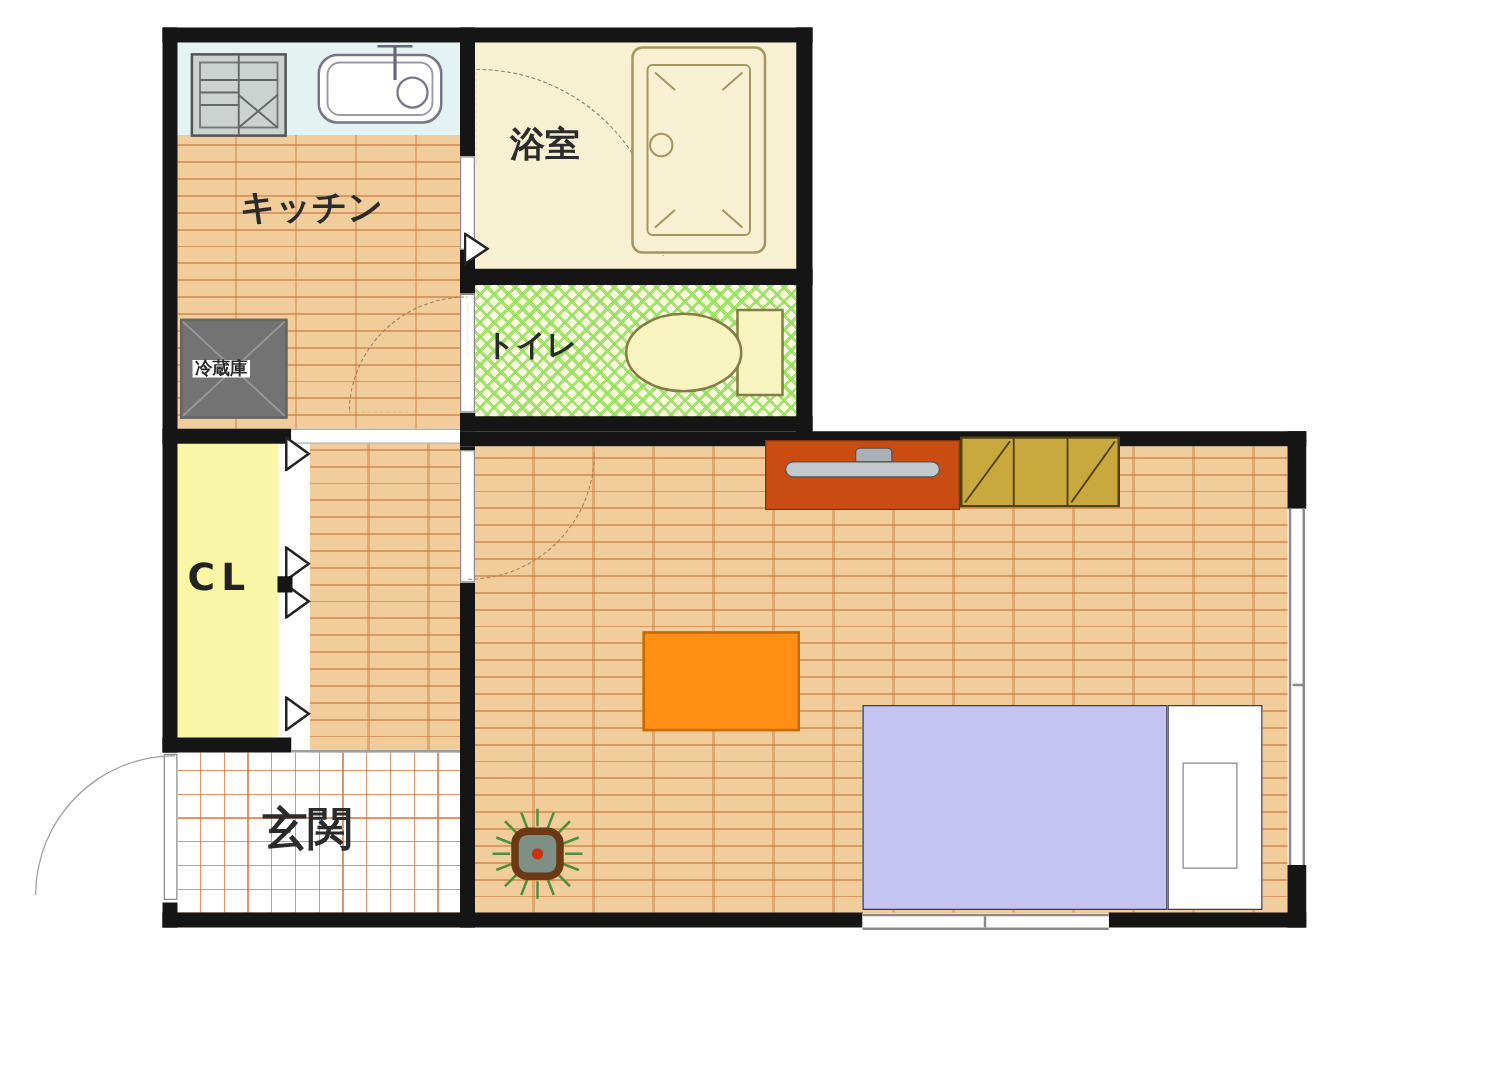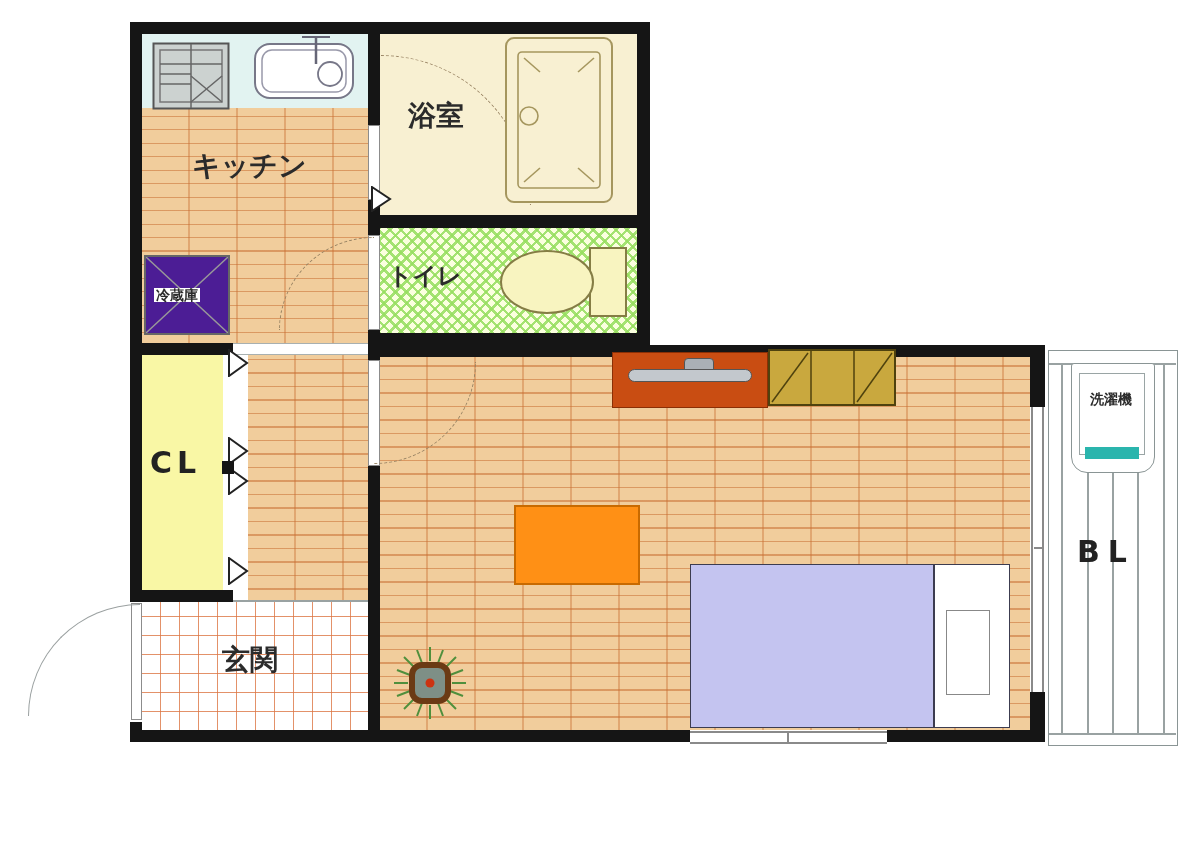--- a/index.html
+++ b/index.html
@@ -139,21 +139,21 @@
     <line x1="20" y1="146" x2="36" y2="132" stroke="#a5965e" stroke-width="1.6"></line>
     <line x1="90" y1="146" x2="74" y2="132" stroke="#a5965e" stroke-width="1.6"></line>
     <circle cx="25" cy="80" r="9" fill="none" stroke="#a5965e" stroke-width="1.6"></circle>
   </svg>
 
   <svg class="abs" style="left:495px;top:243px;" width="140" height="80">
     <rect x="95" y="5" width="36" height="68" fill="#f8f4c0" stroke="#857d45" stroke-width="2"></rect>
     <ellipse cx="52" cy="39" rx="46" ry="31" fill="#f8f4c0" stroke="#857d45" stroke-width="2"></ellipse>
   </svg>
 
-  <div class="abs" style="left:144px;top:255px;width:86px;height:80px;background:#4c1d95;border:2px solid #666;box-sizing:border-box;">
+  <div class="abs" style="left:144px;top:255px;width:86px;height:80px;background:#737373;border:2px solid #666;box-sizing:border-box;">
     <svg width="82" height="76" style="position:absolute;left:0;top:0;">
       <line x1="0" y1="0" x2="82" y2="76" stroke="#999" stroke-width="1.4"></line>
       <line x1="82" y1="0" x2="0" y2="76" stroke="#999" stroke-width="1.4"></line>
     </svg>
     <div class="lbl" style="left:8px;top:31px;font-size:14px;background:#fff;padding:0 2px;">冷蔵庫</div>
   </div>
 
   <div class="abs" style="left:612px;top:352px;width:156px;height:56px;background:#c94d12;border:1px solid #8a2f05;box-sizing:border-box;"></div>
   <div class="abs" style="left:684px;top:358px;width:30px;height:12px;background:#aab0b6;border:1.5px solid #555;border-radius:4px 4px 0 0;box-sizing:border-box;"></div>
   <div class="abs" style="left:628px;top:369px;width:124px;height:13px;background:#c3c8cd;border:1.5px solid #555;border-radius:7px;box-sizing:border-box;"></div>
@@ -190,36 +190,20 @@
         <line x1="51" y1="71" x2="46" y2="58"></line>
       <line x1="5" y1="25" x2="18" y2="30"></line>
         <line x1="71" y1="25" x2="58" y2="30"></line>
       <line x1="5" y1="51" x2="18" y2="46"></line>
         <line x1="71" y1="51" x2="58" y2="46"></line>
     </g>
     <rect x="20" y="20" width="36" height="36" rx="10" fill="#7e8f86" stroke="#6b3a14" stroke-width="6"></rect>
     <circle cx="38" cy="38" r="4.5" fill="#cc3311"></circle>
   </svg>
 
-  <div class="abs" style="left:1048px;top:350px;width:130px;height:396px;background:#fff;border:1.5px solid #8a9595;box-sizing:border-box;">
-    <div class="thinline" style="left:0;top:12px;width:127px;height:1.5px;"></div>
-    <div class="thinline" style="left:0;top:382px;width:127px;height:1.5px;"></div>
-    <div class="thinline" style="left:12px;top:12px;width:1.5px;height:371px;"></div>
-    <div class="thinline" style="left:38px;top:12px;width:1.5px;height:371px;"></div>
-    <div class="thinline" style="left:63px;top:12px;width:1.5px;height:371px;"></div>
-    <div class="thinline" style="left:88px;top:12px;width:1.5px;height:371px;"></div>
-    <div class="thinline" style="left:114px;top:12px;width:1.5px;height:371px;"></div>
-
-    <div style="position:absolute;left:22px;top:12px;width:84px;height:110px;background:#fff;border:1.5px solid #8a9595;border-radius:3px 3px 16px 16px;box-sizing:border-box;">
-      <div style="position:absolute;left:7px;top:9px;width:66px;height:82px;border:1.2px solid #9aa5a5;box-sizing:border-box;"></div>
-      <div class="lbl" style="left:18px;top:28px;font-size:14px;">洗濯機</div>
-      <div style="position:absolute;left:13px;top:83px;width:54px;height:12px;background:#2ab5ad;"></div>
-    </div>
-    <div class="lbl" style="left:28px;top:186px;font-size:30px;letter-spacing:8px;color:#222;">BL</div>
-  </div>
 
   <div class="lbl" style="left:192px;top:152px;font-size:28px;">キッチン</div>
   <div class="lbl" style="left:408px;top:102px;font-size:28px;">浴室</div>
   <div class="lbl" style="left:388px;top:264px;font-size:24px;">トイレ</div>
   <div class="lbl" style="left:150px;top:448px;font-size:30px;letter-spacing:5px;color:#222;">CL</div>
-  <div class="lbl" style="left:222px;top:646px;font-size:28px;">玄関</div>
+  <div class="lbl" style="left:210px;top:646px;font-size:36px;">玄関</div>
 
 </div>
 
 </body></html>

